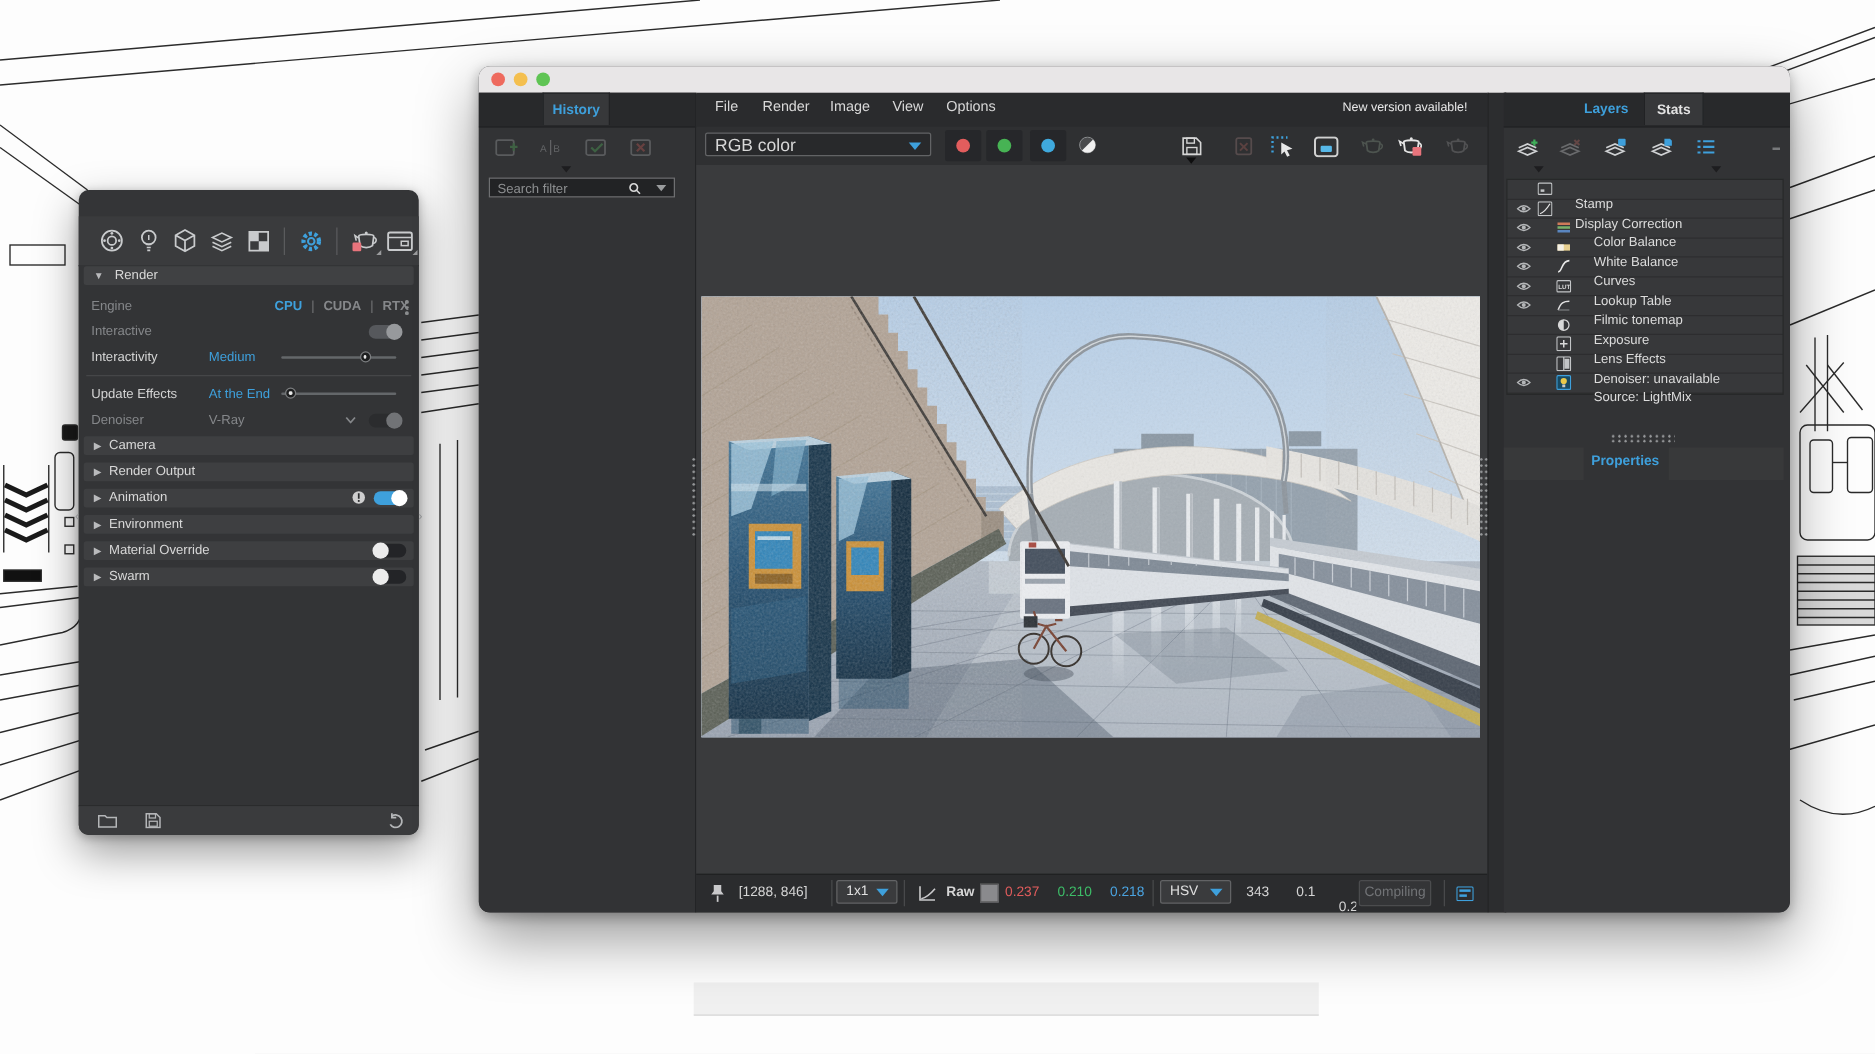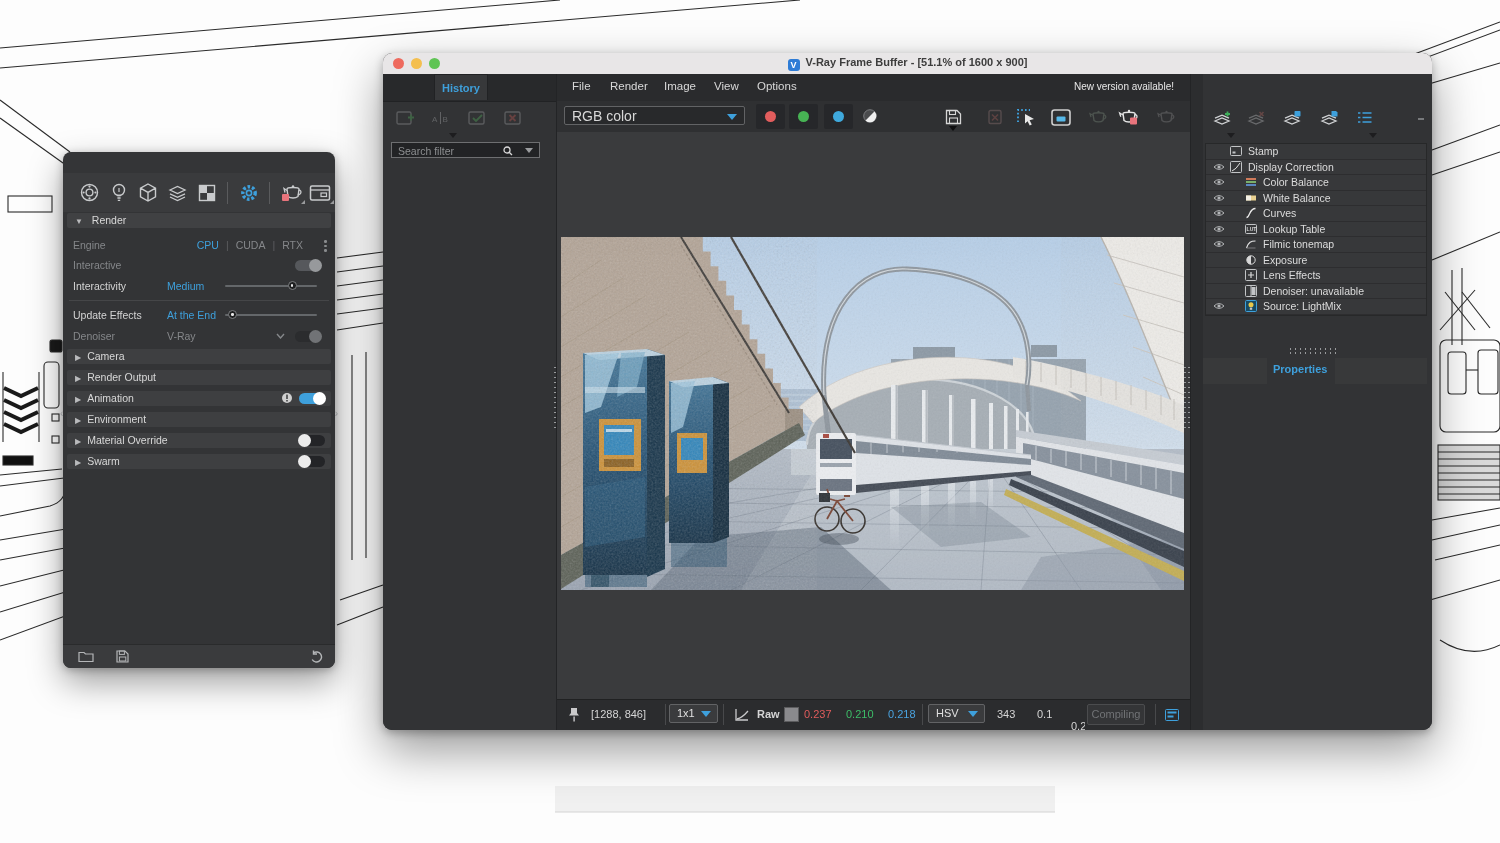--- a/index.html
+++ b/index.html
@@ -29,21 +29,21 @@
   .ae-toolbar .vsep{width:1px;height:22px;background:#5a5b5d;margin:0 6px;}
   .corner-tri{position:absolute;right:1px;bottom:0;width:0;height:0;border-left:4px solid transparent;border-bottom:4px solid #9a9b9d;}
   .ae-content{position:absolute;left:0;right:0;top:60px;bottom:23px;background:#333436;}
   .ae-row{position:absolute;left:10px;right:8px;height:16px;font-size:10.5px;line-height:16px;color:#d4d4d4;}
   .ae-hdr{position:absolute;left:4px;right:4px;height:15px;background:#404143;border-radius:2px;
           font-size:10.5px;line-height:15px;color:#d8d8d8;padding-left:8px;box-sizing:border-box;}
   .dim{color:#85878a !important;}
   .blue{color:#3ea0dc !important;}
   .caret{display:inline-block;margin-right:6px;font-size:8px;color:#b9babc;}
   .ae-val{position:absolute;left:94px;top:0;}
-  .engine-opts{position:absolute;right:24px;top:0;display:flex;gap:7px;align-items:center;}
+  .engine-opts{position:absolute;right:0;top:0;display:flex;gap:7px;align-items:center;font-weight:bold;}
   .engine-opts .sep{color:#5d5e60;}
   .vdots{position:absolute;right:2px;top:3px;width:3px;}
   .vdots i{display:block;width:2.5px;height:2.5px;border-radius:50%;background:#8a8c8e;margin-bottom:2px;}
   .divider{position:absolute;left:6px;right:6px;height:1px;background:#454648;}
   
   .tg{position:absolute;right:6px;top:3px;width:26px;height:11px;border-radius:6px;}
   .tg i{position:absolute;top:-1px;width:13px;height:13px;border-radius:50%;}
   .tg.on{background:#3ea0dc;}      .tg.on i{right:-1px;background:#fff;}
   .tg.off{background:#232427;}     .tg.off i{left:-1px;background:#ececec;}
   .tg.dim-on{background:#56585c;}  .tg.dim-on i{right:-1px;background:#97999c;}
@@ -106,21 +106,21 @@
   .dot-handle-v{position:absolute;width:7px;height:66px;
       background-image:radial-gradient(circle,#97999b 1px,transparent 1.1px);background-size:4px 5px;}
   .dot-handle-h{position:absolute;width:52px;height:7px;
       background-image:radial-gradient(circle,#97999b 1px,transparent 1.1px);background-size:5px 4px;}
   .ltools{position:absolute;left:0;top:36px;height:22px;}
   .ltools .li{position:absolute;top:0;}
   .layer-list{position:absolute;left:2px;top:69px;width:222px;border:1px solid #272829;background:#37383a;box-sizing:border-box;}
   .lrow{position:relative;height:14.5px;border-bottom:1px solid rgba(0,0,0,.18);font-size:10.5px;color:#dcdcdc;}
   .lrow .eye{position:absolute;left:7px;top:3px;}
   .lrow .tic{position:absolute;top:1px;}
-  .lrow .lbl{position:absolute;top:0;line-height:14.5px;}
+  .lrow .lbl{position:absolute;top:12px;line-height:14.5px;margin-left:12px;}
   .props-box{position:absolute;top:284px;height:26px;background:#38393a;}
   .props-lbl{position:absolute;top:289px;font-size:11px;font-weight:bold;color:#3ea0dc;}
   .logo{display:inline-block;width:12px;height:12px;border-radius:3px;background:#2e7cd6;color:#fff;
         font-size:9px;font-weight:bold;line-height:12px;text-align:center;vertical-align:-2px;margin-right:6px;}
 </style>
 </head>
 <body>
 
 <div class="stage">
 
@@ -363,21 +363,20 @@
 
     <span class="edge-arrow" style="left:-3px;">‹</span>
     <span class="edge-arrow" style="right:-3px;">›</span>
   </section>
 
   <section class="vfb">
     <div class="win-title">
       <span class="tl-dot" style="left:10px;background:#ee6a5e;"></span>
       <span class="tl-dot" style="left:28px;background:#f4bf4f;"></span>
       <span class="tl-dot" style="left:46px;background:#5fc454;"></span>
-      <span class="caption"><span class="logo">V</span><span>V-Ray Frame Buffer - [51.1% of 1600 x 900]</span></span>
     </div>
 
     <div class="vfb-body">
 
       <div class="p-left">
         <div class="tabbar">
           <div class="tab lit blue" style="left:51px;width:54px;color:#3ea0dc;">History</div>
         </div>
         <div class="hicons" id="hist-icons">
             <span class="hi" style="left: 13px;">
@@ -785,20 +784,24 @@
               <rect x="2.5" y="2.5" width="9" height="2" fill="#3ea0dc"></rect>
               <rect x="2.5" y="6.5" width="6" height="2" fill="#3ea0dc"></rect>
             </svg>
         </div>
       </div>
 
       <div class="sep-strip"></div>
       <div class="dot-handle-v" style="left:800px;top:291px;"></div>
 
       <div class="p-right">
+        <div class="tabbar">
+          <div class="tab" style="left:52px;width:60px;color:#3ea0dc;">Layers</div>
+          <div class="tab lit" style="left:112px;width:48px;color:#e2e2e2;">Stats</div>
+        </div>
         <div class="ltools" id="layer-tools">
             <span class="li" style="left: 10px;">
               <svg width="19" height="16" viewBox="0 0 19 16">
                 <path d="M2,11 L9,8 L16,11 L9,14 Z" fill="none" stroke="#cfd1d3" stroke-width="1.3"></path>
                 <path d="M2,8.2 L9,5.2 L16,8.2" fill="none" stroke="#cfd1d3" stroke-width="1.3"></path>
                 <path d="M14.5,1.5 v5 M12,4 h5" stroke="#3fae5a" stroke-width="1.8"></path>
               </svg>
             </span>
             <span class="li" style="left: 44px;">
               <svg width="19" height="16" viewBox="0 0 19 16" opacity="0.35">

